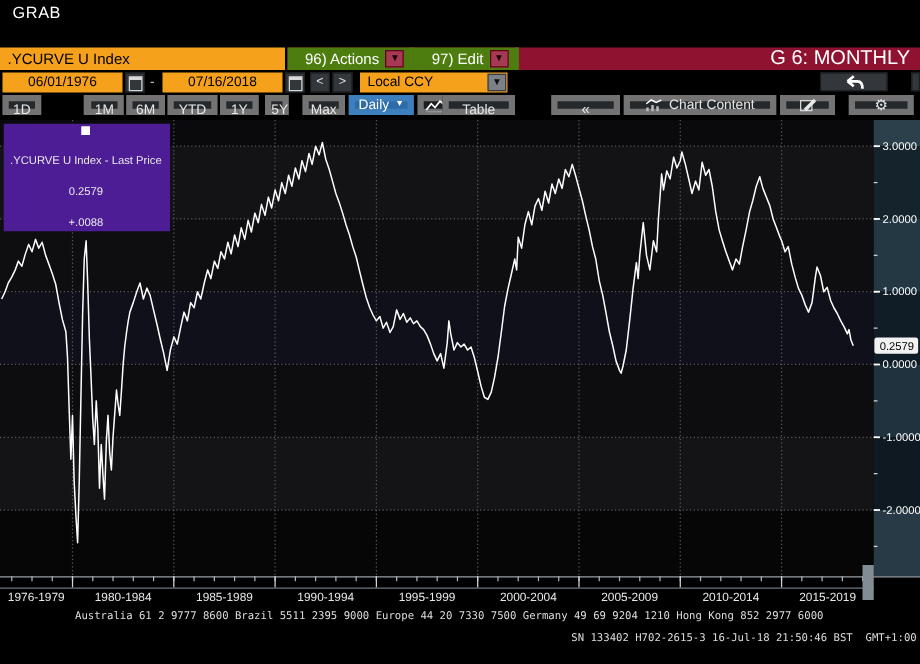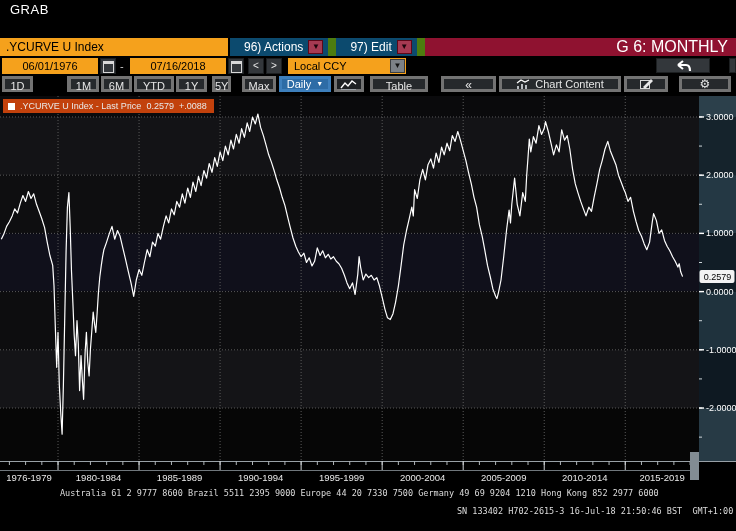--- a/index.html
+++ b/index.html
@@ -5,46 +5,46 @@
   html,body{margin:0;padding:0;background:#000;}
   #screen{position:relative;width:736px;height:531px;background:#000;overflow:hidden;
           font-family:"Liberation Sans",sans-serif;-webkit-font-smoothing:none;}
   .grab{position:absolute;left:10px;top:2px;color:#fff;font-size:13px;letter-spacing:.5px;}
   
   .titlebar{position:absolute;left:0;top:38px;width:736px;height:18px;display:flex;}
   .sec-title{width:222px;background:#f5a11c;color:#000;font-size:12px;line-height:18px;
              padding-left:6px;white-space:nowrap;}
   .redzone{flex:1;background:#8f1230;display:flex;margin-left:2px;}
   .redbtn{display:flex;align-items:center;gap:5px;color:#fff;font-size:12px;padding:0 5px 0 14px;
-          background:#0c4a6e;border-right:8px solid #4d7c0f;cursor:pointer;}
+          background:#4d7c0f;border-right:3px solid #4d7c0f;cursor:pointer;}
   .redcaret{width:13px;height:12px;background:#a63a52;border:1px solid #5e0718;color:#1b030a;
             font-size:8px;line-height:11px;text-align:center;}
   .g6{margin-left:auto;color:#fff;font-size:16px;line-height:18px;padding-right:8px;}
   
   .row2{position:absolute;left:0;top:58px;width:736px;height:16px;}
   .orfield{position:absolute;height:16px;background:#f5a11c;color:#000;font-size:11px;
            line-height:16px;text-align:center;}
   .sqbtn{position:absolute;height:16px;background:#33373b;border:1px solid #1c1f21;box-sizing:border-box;
          color:#e8e8e8;text-align:center;font-size:10px;line-height:14px;cursor:pointer;}
   .calglyph{width:9px;height:8px;border:1px solid #d8d8d8;border-top:3px solid #d8d8d8;margin:2px auto 0;}
   .dash{position:absolute;left:120px;top:0;color:#ccc;font-size:11px;line-height:16px;}
   .ccy{display:flex;align-items:center;padding-left:6px;text-align:left;}
   .ccycaret{margin-left:auto;width:13px;height:12px;background:#7c8187;border:1px solid #3a3d40;
             color:#111;font-size:8px;line-height:11px;text-align:center;margin-right:1px;}
   .undo{display:flex;align-items:center;justify-content:center;}
   
   .row3{position:absolute;left:0;top:76px;width:736px;height:17px;}
-  .gbtn{position:absolute;height:16px;background:#26292c;border:3px solid #737373;box-sizing:border-box;
+  .gbtn{position:absolute;height:16px;background:#26292c;border:5px solid #737373;box-sizing:border-box;
         color:#e6e6e6;font-size:11px;line-height:14px;text-align:center;cursor:pointer;}
   .blue{background:#2d6ca6;border-color:#3d7fbc;color:#fff;}
   .iconbtn{display:flex;align-items:center;justify-content:center;gap:5px;}
   
   #chartwrap{position:absolute;left:0;top:96px;width:736px;height:392px;}
-  #legend{position:absolute;left:3px;top:3px;background:#c2410c;padding:2px 7px 2px 5px;
-          display:flex;align-items:center;gap:5px;color:#e9e9e9;font-size:9px;white-space:nowrap;}
+  #legend{position:absolute;left:3px;top:3px;background:#4c1d95;padding:2px 7px 2px 5px;
+          display:flex;align-items:center;gap:15px;color:#e9e9e9;font-size:9px;white-space:nowrap;flex-direction:column;}
   .swatch{width:7px;height:7px;background:#fff;display:inline-block;}
   
   .foot{position:absolute;color:#dcdcdc;font-family:"DejaVu Sans Mono",monospace;font-size:8.5px;
         white-space:pre;line-height:9px;}
 </style>
 </head>
 <body>
 
 <div id="screen">
 
@@ -103,21 +103,21 @@
     <div class="gbtn blue iconbtn" style="left:279px;width:52px;">
       <span>Daily</span>
       <span style="font-size:7px;">▼</span>
     </div>
     <div class="gbtn iconbtn" style="left:334px;width:30px;background:#1d2023;">
       <svg width="18" height="11" viewBox="0 0 18 11">
         <path d="M1 9 L5 4 L8 7 L12 2 L16 5" stroke="#fff" stroke-width="1.4" fill="none"></path>
         <path d="M1 10.5 H16" stroke="#9aa0a6" stroke-width="1" fill="none"></path>
       </svg>
     </div>
-    <div class="gbtn" style="left:370px;width:58px;line-height:15px;"><span>Table</span></div>
+    <div class="gbtn" style="left:354px;width:58px;line-height:15px;"><span>Table</span></div>
     <div class="gbtn" style="left:441px;width:55px;font-size:12px;line-height:13px;"><span>«</span></div>
     <div class="gbtn iconbtn" style="left:499px;width:122px;">
       <svg width="14" height="11" viewBox="0 0 14 11">
         <rect x="1" y="7" width="2" height="3" fill="#b8bcc0"></rect>
           <rect x="5" y="5" width="2" height="5" fill="#b8bcc0"></rect>
         <rect x="9" y="6" width="2" height="4" fill="#b8bcc0"></rect>
         <path d="M1 4 L5 1 L9 3 L13 1" stroke="#fff" stroke-width="1.2" fill="none"></path>
       </svg>
       <span>Chart Content</span>
     </div>

